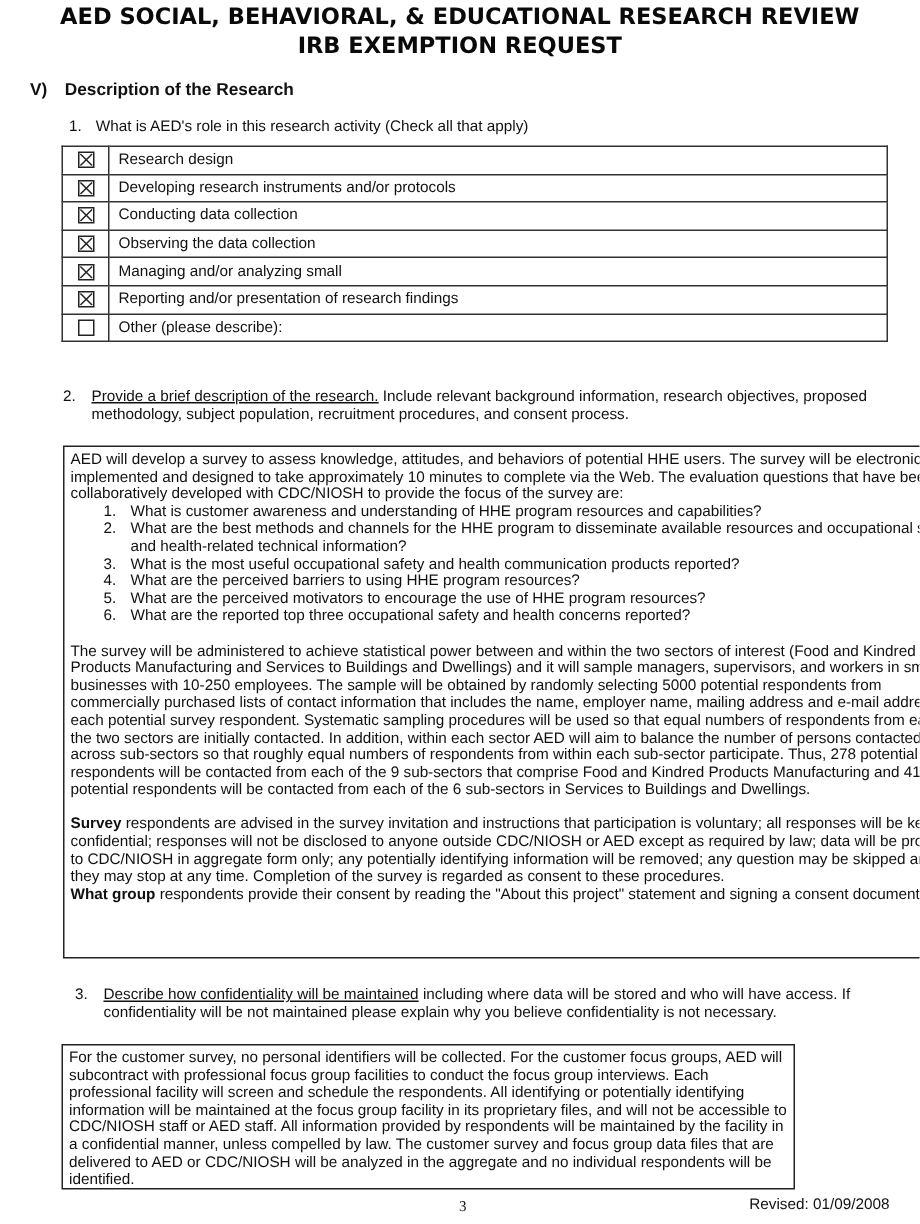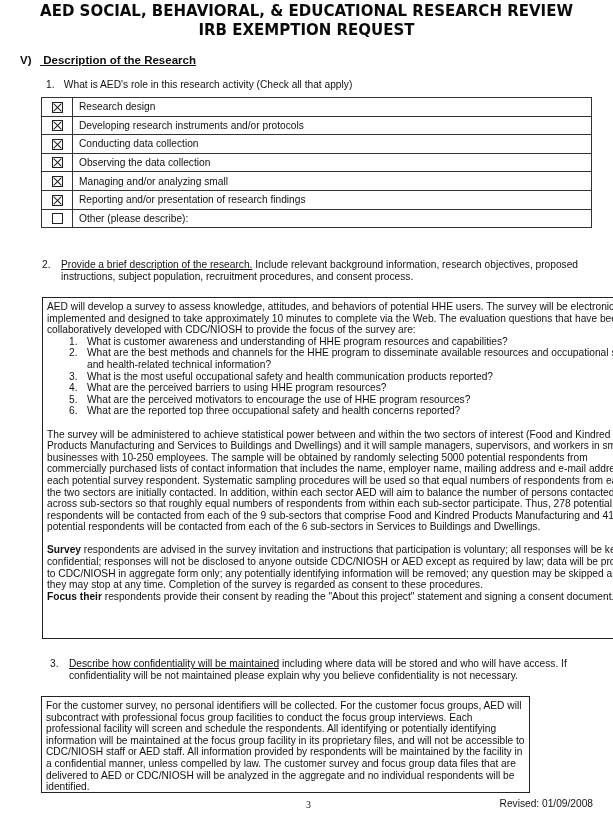--- a/index.html
+++ b/index.html
@@ -8,21 +8,21 @@
     font-family: "Liberation Sans", sans-serif; color: #111; font-size: 10.2px;
   }
   .title {
     position: absolute; left: 0; width: 613px; text-align: center;
     font-family: "DejaVu Sans", sans-serif; font-weight: bold; font-size: 15px;
     letter-spacing: 0px; color: #0a0a0a;
   }
   .title.l1 { top: 2px; }
   .title.l2 { top: 21px; }
   .section-head {
-    position: absolute; left: 20px; top: 54px; font-weight: bold; font-size: 11.5px; text-decoration: underline;
+    position: absolute; left: 20px; top: 54px; font-weight: bold; font-size: 11.5px;
   }
   .section-head .num { display: inline-block; width: 20px; }
   .q1 { position: absolute; left: 46px; top: 79px; font-size: 10.2px; }
   .q1 .n { display: inline-block; width: 15px; }
 
   table.roles {
     position: absolute; left: 41px; top: 97px; width: 551px;
     border-collapse: collapse; border: 1.5px solid #222;
   }
   table.roles td {
@@ -102,38 +102,38 @@
       </tr>
       <tr>
         <td class="cb"><span class="box"></span></td>
         <td>Other (please describe):</td>
       </tr>
     </tbody>
 </table>
 
 <div class="q" style="left:42px; top:259px; width:560px;">
   <span class="n">2.</span>
-  <div class="body"><u>Provide a brief description of the research.</u><span> Include relevant background information, research objectives, proposed instructions, subject population, recruitment procedures, and consent process.</span></div>
+  <div class="body"><u>Provide a brief description of the research.</u><span> Include relevant background information, research objectives, proposed methodology, subject population, recruitment procedures, and consent process.</span></div>
 </div>
 
 <div class="answer" style="left:42px; top:297px; width:606px; height:342px;">
   <p>AED will develop a survey to assess knowledge, attitudes, and behaviors of potential HHE users. The survey will be electronically implemented and designed to take approximately 10 minutes to complete via the Web. The evaluation questions that have been collaboratively developed with CDC/NIOSH to provide the focus of the survey are:</p>
   <ol id="eval-list">
       <li><span class="ln">1.</span><span>What is customer awareness and understanding of HHE program resources and capabilities?</span></li>
       <li><span class="ln">2.</span><span>What are the best methods and channels for the HHE program to disseminate available resources and occupational safety and health-related technical information?</span></li>
       <li><span class="ln">3.</span><span>What is the most useful occupational safety and health communication products reported?</span></li>
       <li><span class="ln">4.</span><span>What are the perceived barriers to using HHE program resources?</span></li>
       <li><span class="ln">5.</span><span>What are the perceived motivators to encourage the use of HHE program resources?</span></li>
       <li><span class="ln">6.</span><span>What are the reported top three occupational safety and health concerns reported?</span></li>
     </ol>
   <div class="gap"></div>
   <p>The survey will be administered to achieve statistical power between and within the two sectors of interest (Food and Kindred Products Manufacturing and Services to Buildings and Dwellings) and it will sample managers, supervisors, and workers in small businesses with 10-250 employees. The sample will be obtained by randomly selecting 5000 potential respondents from commercially purchased lists of contact information that includes the name, employer name, mailing address and e-mail address for each potential survey respondent. Systematic sampling procedures will be used so that equal numbers of respondents from each of the two sectors are initially contacted. In addition, within each sector AED will aim to balance the number of persons contacted across sub-sectors so that roughly equal numbers of respondents from within each sub-sector participate. Thus, 278 potential respondents will be contacted from each of the 9 sub-sectors that comprise Food and Kindred Products Manufacturing and 417 potential respondents will be contacted from each of the 6 sub-sectors in Services to Buildings and Dwellings.</p>
   <div class="gap"></div>
   <p><b>Survey</b><span> respondents are advised in the survey invitation and instructions that participation is voluntary; all responses will be kept confidential; responses will not be disclosed to anyone outside CDC/NIOSH or AED except as required by law; data will be provided to CDC/NIOSH in aggregate form only; any potentially identifying information will be removed; any question may be skipped and they may stop at any time. Completion of the survey is regarded as consent to these procedures.</span></p>
-  <p><b>Focus their</b><span> respondents provide their consent by reading the "About this project" statement and signing a consent document.</span></p>
+  <p><b>What group</b><span> respondents provide their consent by reading the "About this project" statement and signing a consent document.</span></p>
 </div>
 
 <div class="q" style="left:50px; top:658px; width:545px;">
   <span class="n">3.</span>
   <div class="body"><u>Describe how confidentiality will be maintained</u><span> including where data will be stored and who will have access. If confidentiality will be not maintained please explain why you believe confidentiality is not necessary.</span></div>
 </div>
 
 <div class="answer" style="left:41px; top:696px; width:489px; height:97px;">
   <p>For the customer survey, no personal identifiers will be collected. For the customer focus groups, AED will subcontract with professional focus group facilities to conduct the focus group interviews. Each professional facility will screen and schedule the respondents. All identifying or potentially identifying information will be maintained at the focus group facility in its proprietary files, and will not be accessible to CDC/NIOSH staff or AED staff. All information provided by respondents will be maintained by the facility in a confidential manner, unless compelled by law. The customer survey and focus group data files that are delivered to AED or CDC/NIOSH will be analyzed in the aggregate and no individual respondents will be identified.</p>
 </div>

